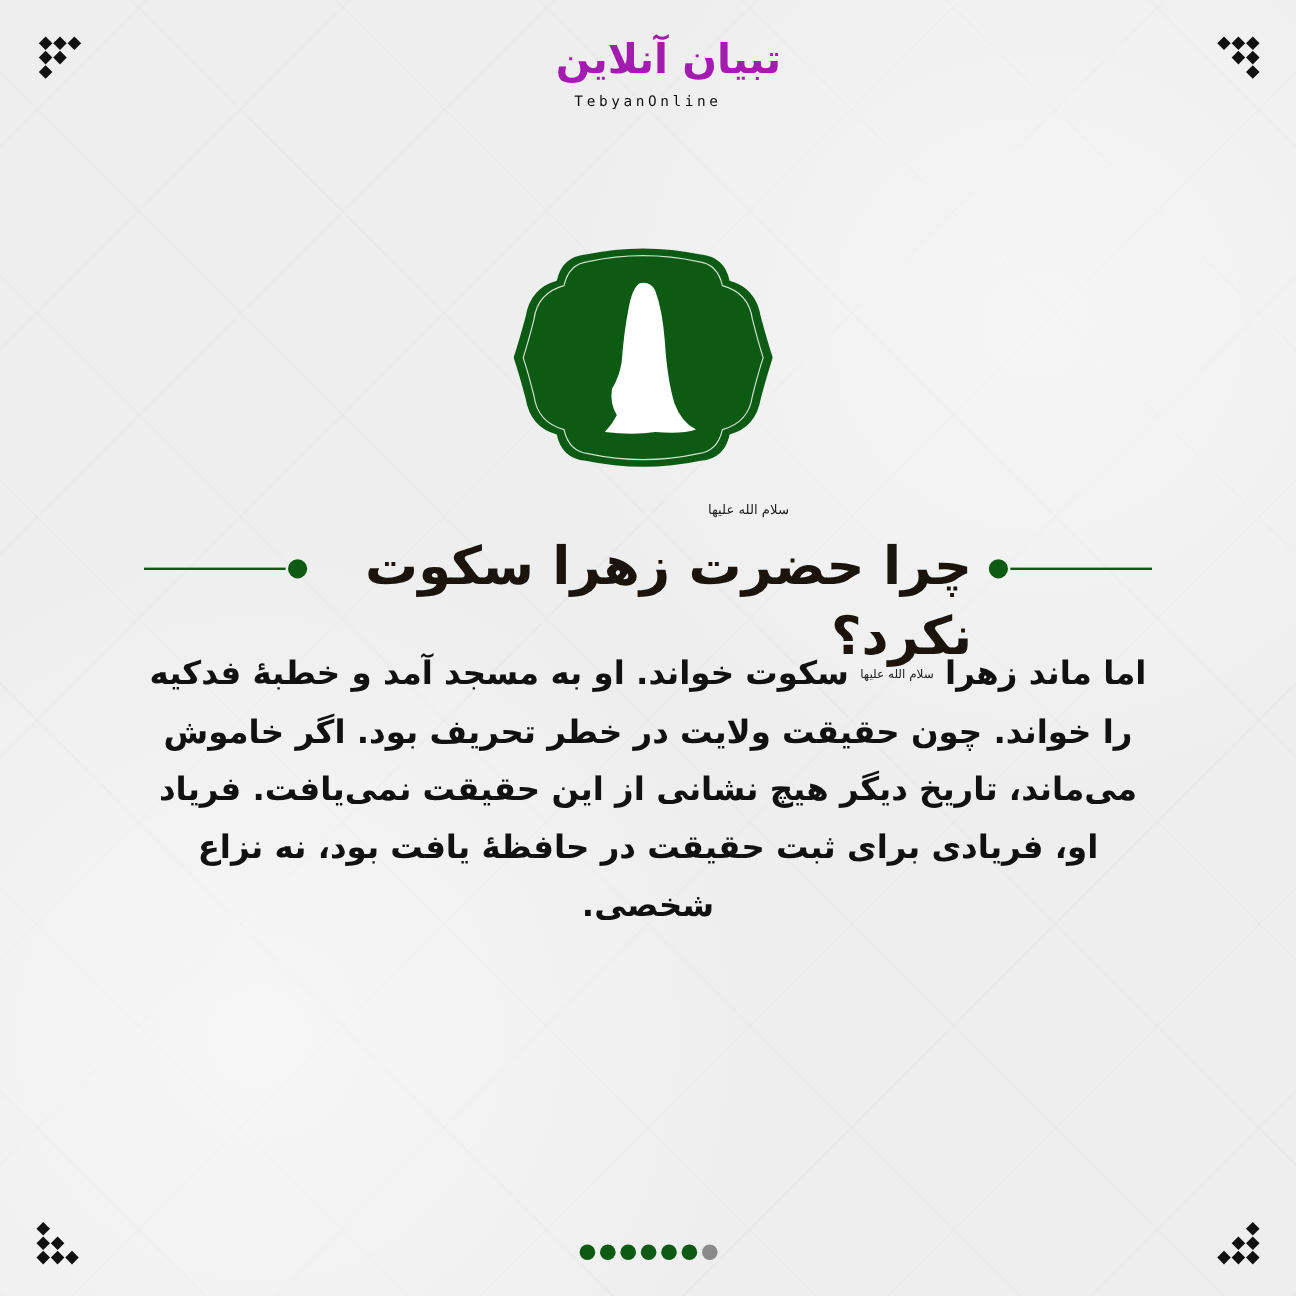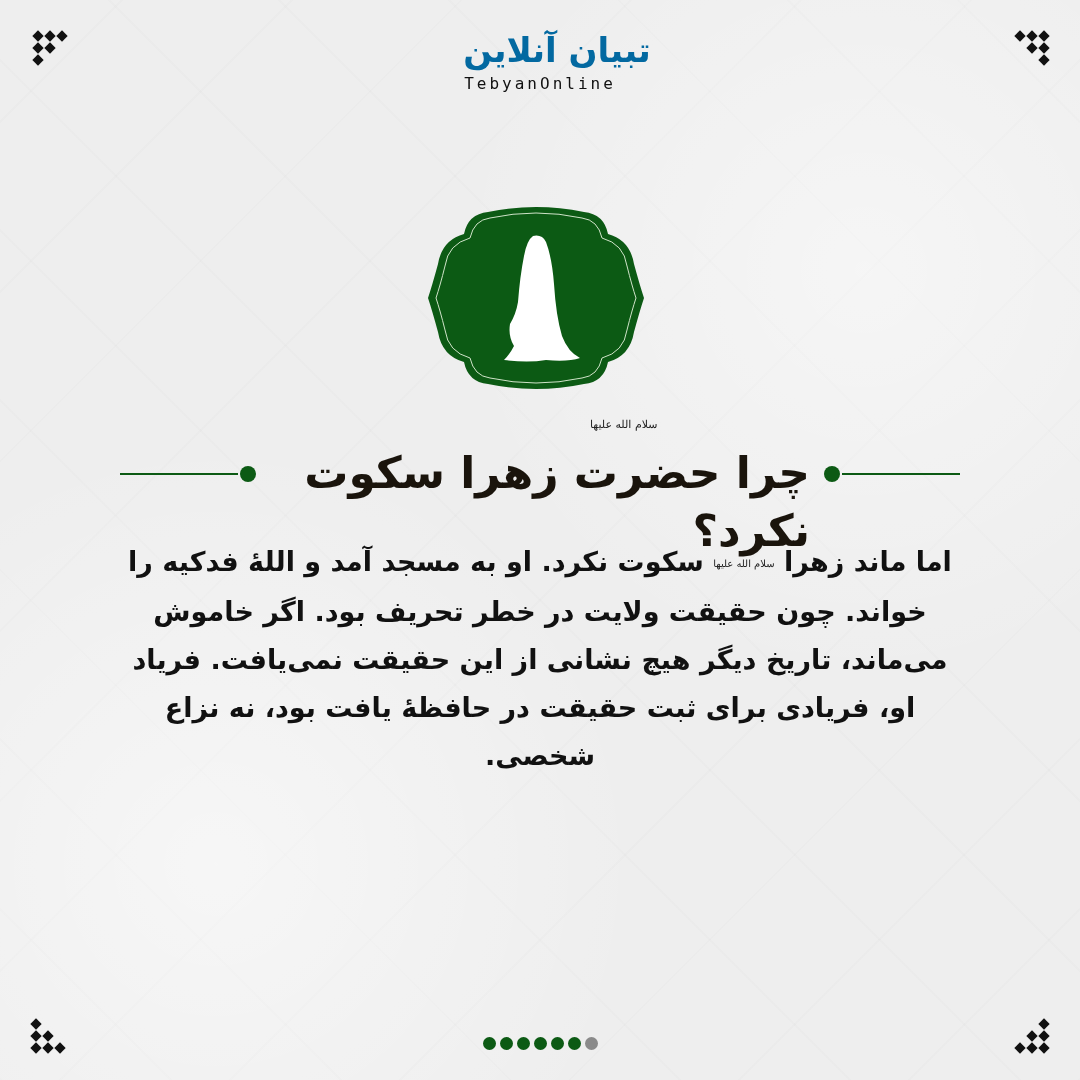--- a/index.html
+++ b/index.html
@@ -25,25 +25,25 @@
     .corner.br { right: 28px; bottom: 24px; }
 
     
     .logo {
       position: absolute; left: 0; right: 0; top: 30px;
       text-align: center;
     }
     .logo-fa {
       font-family: "DejaVu Sans", sans-serif;
       font-weight: bold; font-size: 34px; line-height: 40px;
-      direction: rtl; color: #0369a1; padding-left: 34px;
+      direction: rtl; color: #a21caf; padding-left: 34px;
     }
     .logo-en {
       font-family: "DejaVu Sans Mono", monospace;
-      font-size: 16px; letter-spacing: 3px; line-height: 24px;
+      font-size: 12px; letter-spacing: 3px; line-height: 24px;
       color: #111; margin-top: 2px;
     }
 
     
     .emblem {
       position: absolute; left: 428px; top: 206px; width: 216px; height: 184px;
     }
     .emblem svg { width: 216px; height: 184px; display: block; }
 
     
@@ -169,21 +169,21 @@
     <span>چرا حضرت زهرا سکوت نکرد؟</span>
   </div>
   <div class="honorific">سلام الله علیها</div>
   <div class="title-dot right"></div>
   <div class="title-line right"></div>
 </div>
 
 <div class="body-text">
   <span>اما ماند زهرا</span>
   <span class="hon-inline">سلام الله علیها</span>
-  <span>سکوت نکرد. او به مسجد آمد و اللهٔ</span>
+  <span>سکوت خواند. او به مسجد آمد و خطبهٔ</span>
   <span>فدکیه را خواند. چون حقیقت ولایت در خطر تحریف بود. اگر خاموش می‌ماند، تاریخ دیگر هیچ نشانی از این حقیقت نمی‌یافت. فریاد او، فریادی برای ثبت حقیقت در حافظهٔ یافت بود، نه نزاع شخصی.</span>
 </div>
 
 <div class="pager">
   <div class="dot"></div>
   <div class="dot"></div>
   <div class="dot"></div>
   <div class="dot"></div>
   <div class="dot"></div>
   <div class="dot"></div>

